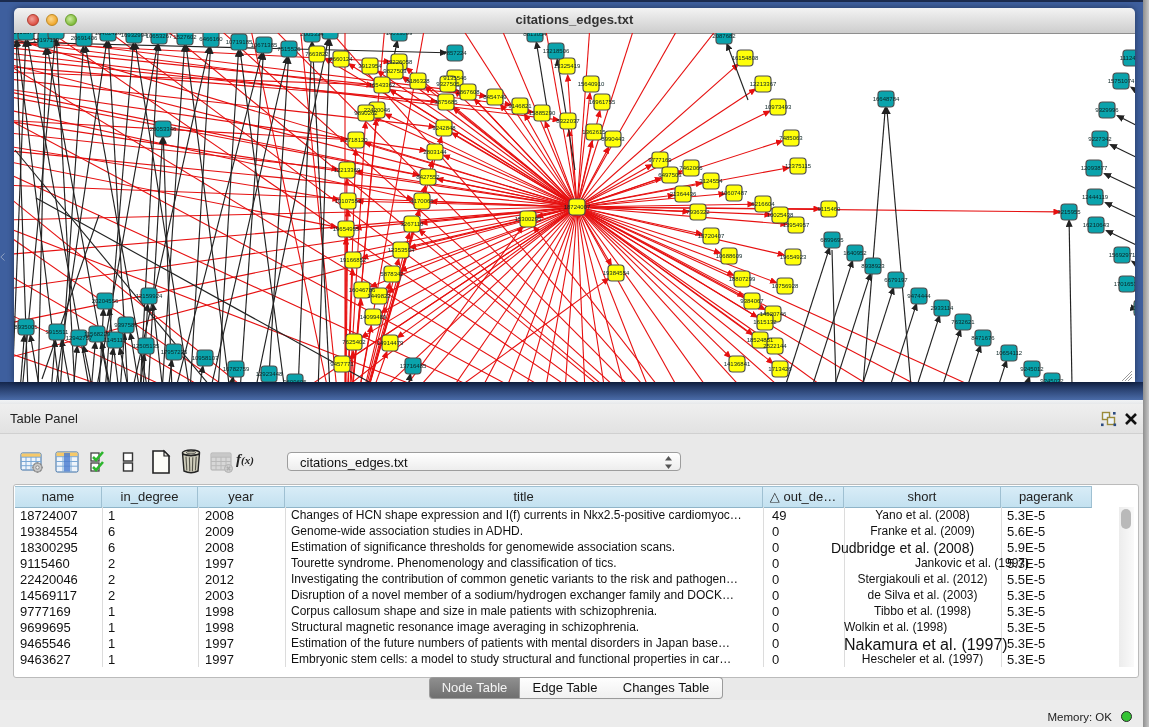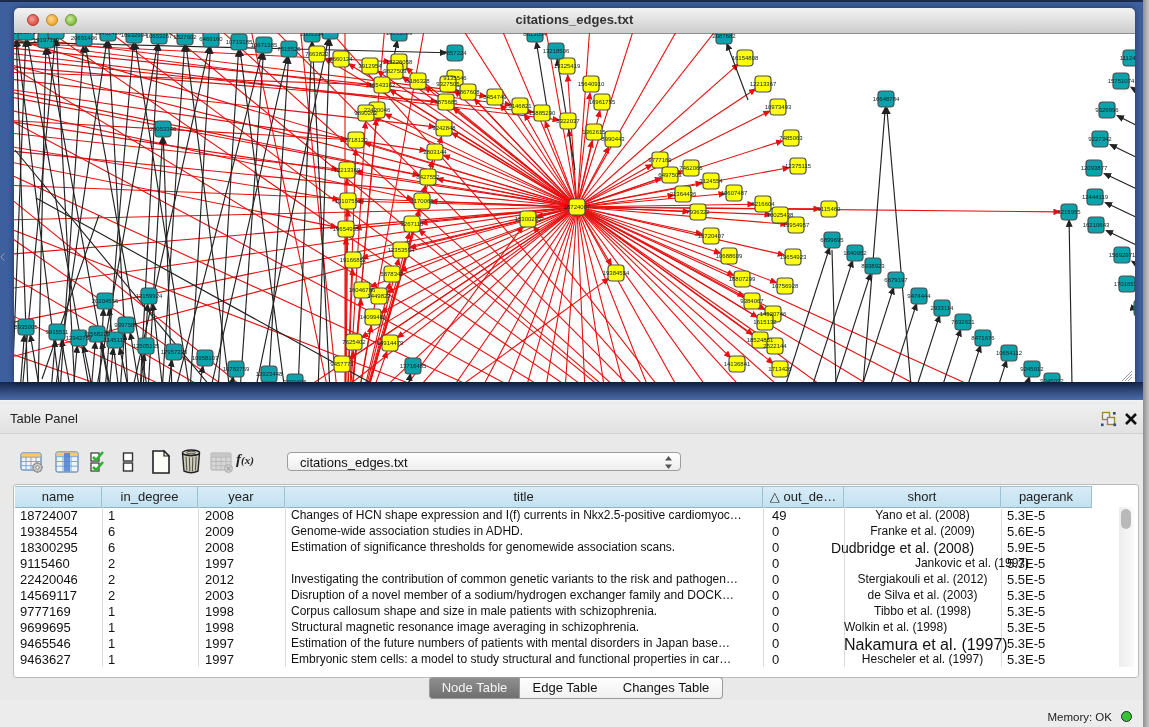--- a/index.html
+++ b/index.html
@@ -715,20 +715,21 @@
     <span style="left:205px">2008</span>
     <span style="left:291px;width:470px;overflow:hidden;white-space:nowrap;font-size:12px">Estimation of significance thresholds for genomewide association scans.</span>
     <span style="left:772px">0</span>
     <span style="left:824px;width:157px;text-align:center;font-size:14px">Dudbridge et al. (2008)</span>
     <span style="left:1007px">5.9E-5</span>
   </div>
 <div class="trow" style="top:555px">
 <span style="left:20px">9115460</span>
     <span style="left:108px">2</span>
     <span style="left:205px">1997</span>
+    <span style="left:291px;width:470px;overflow:hidden;white-space:nowrap;font-size:12px">Tourette syndrome. Phenomenology and classification of tics.</span>
     <span style="left:772px">0</span>
     <span style="left:872px;width:157px;text-align:right;font-size:12px">Jankovic et al. (1997)</span>
     <span style="left:1007px">5.3E-5</span>
   </div>
 <div class="trow" style="top:571px">
 <span style="left:20px">22420046</span>
     <span style="left:108px">2</span>
     <span style="left:205px">2012</span>
     <span style="left:291px;width:470px;overflow:hidden;white-space:nowrap;font-size:12px">Investigating the contribution of common genetic variants to the risk and pathogen…</span>
     <span style="left:772px">0</span>

